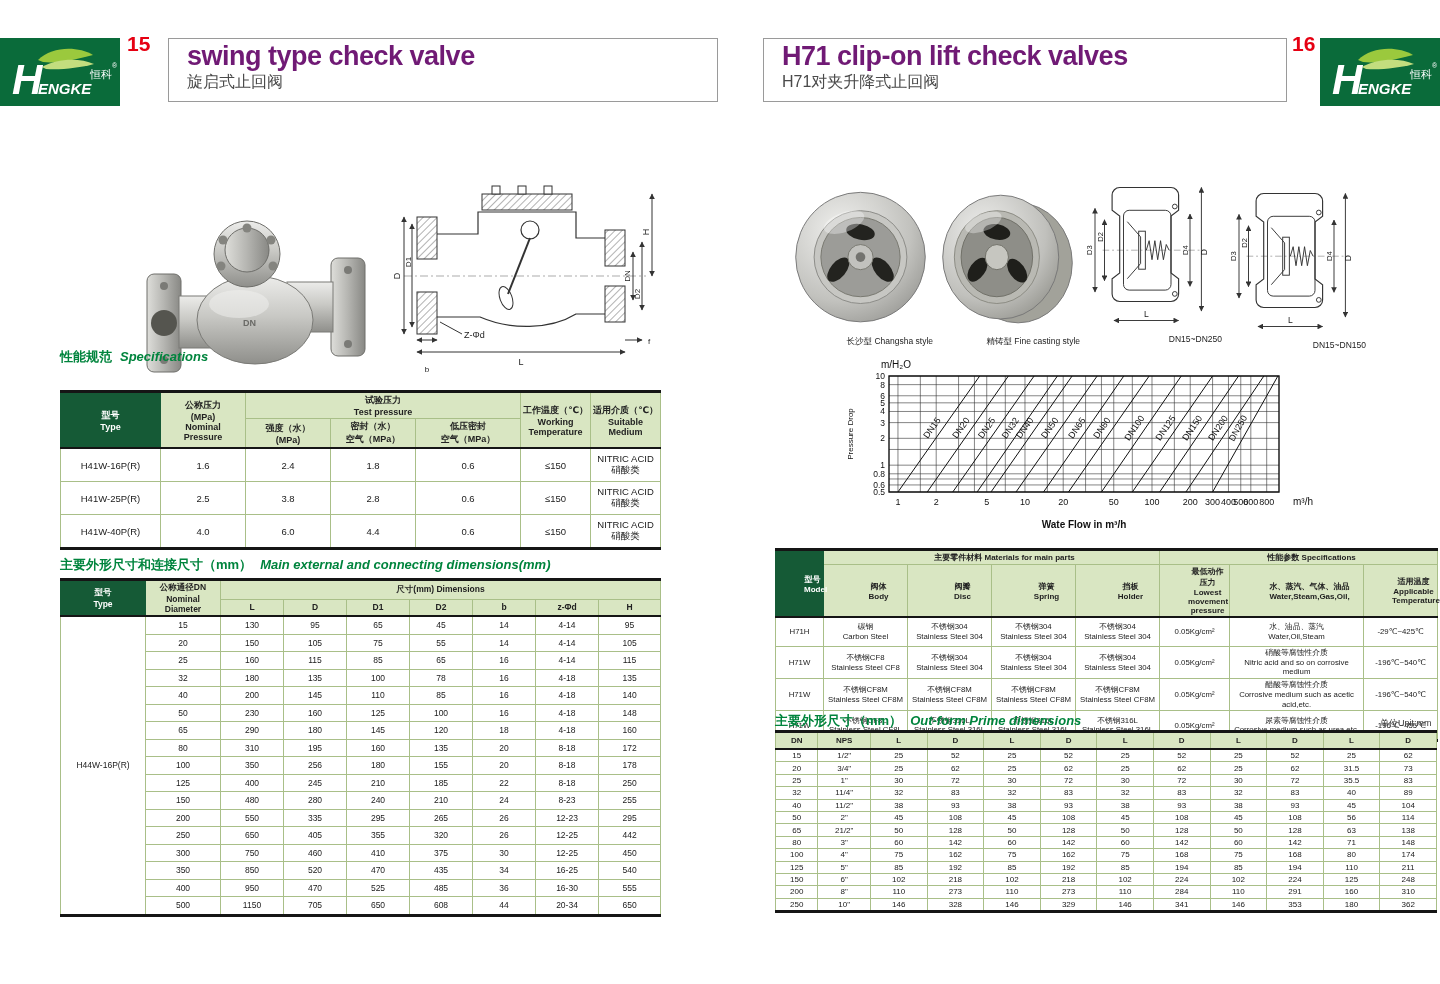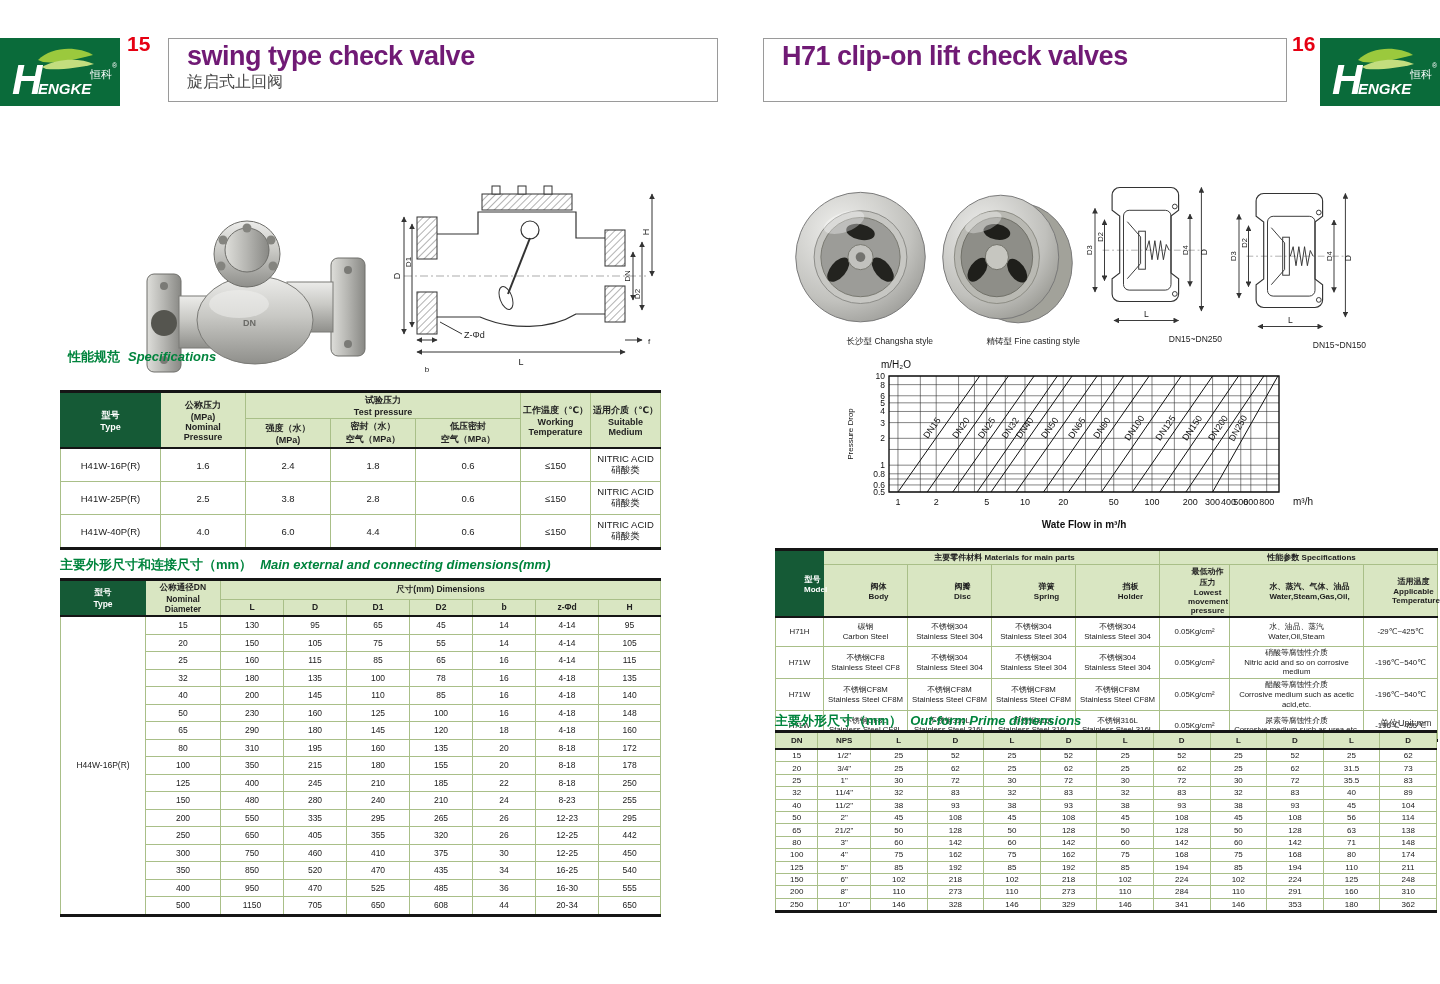--- a/index.html
+++ b/index.html
@@ -55,20 +55,21 @@
     <text x="112" y="30" font-size="7" fill="#ffffff">®</text>
   </svg>
 </div>
 <div class="abs pagenum" style="left:127px;top:32px;">15</div>
 <div class="abs title-block" style="left:168px;top:38px;width:550px;">
   <div class="page-title">swing type check valve</div>
   <div class="page-subtitle">旋启式止回阀</div>
 </div>
 <div class="abs title-block" style="left:763px;top:38px;width:524px;">
   <div class="page-title">H71 clip-on lift check valves</div>
+  <div class="page-subtitle">H71对夹升降式止回阀</div>
 </div>
 <div class="abs pagenum" style="left:1292px;top:32px;">16</div>
 <div class="abs logo-box" style="left:1320px;top:38px;">
   <svg width="120" height="68" viewBox="0 0 120 68">
     <rect x="0" y="0" width="120" height="68" fill="#0a6b3a"></rect>
     <path d="M38,22 C52,8 78,8 93,17 C78,21 58,26 43,24 Z" fill="#9bc93d"></path>
     <path d="M42,29 C58,20 80,20 94,26 C80,30 60,32 46,31 Z" fill="#c3dd7e"></path>
     <text x="12" y="56" font-size="42" font-style="italic" font-weight="bold" fill="#ffffff">H</text>
     <text x="38" y="56" font-size="15" font-style="italic" font-weight="bold" fill="#ffffff">ENGKE</text>
     <text x="90" y="40" font-size="11" fill="#ffffff">恒科</text>
@@ -150,21 +151,21 @@
     <text x="131" y="193" font-size="9" fill="#222" text-anchor="middle">L</text>
     <line x1="27" y1="168" x2="47" y2="168" stroke="#333" marker-start="url(#arrL)" marker-end="url(#arrL)"></line>
     <text x="37" y="200" font-size="8" fill="#222" text-anchor="middle">b</text>
     <line x1="235" y1="168" x2="252" y2="168" stroke="#333" marker-end="url(#arrL)"></line>
     <text x="258" y="172" font-size="8" fill="#222">f</text>
     <line x1="72" y1="162" x2="50" y2="150" stroke="#333"></line>
     <text x="74" y="166" font-size="9" fill="#222">Z-Φd</text>
   </svg>
 </div>
 
-<div class="abs sec-title" style="left:60px;top:348px;margin-left:8px;">
+<div class="abs sec-title" style="left:60px;top:348px;">
   <span>性能规范</span><span class="en">Specifications</span>
 </div>
 <table id="spec-table" class="cat abs" style="left:60px;top:390px;">
   <colgroup>
       <col style="width:100px">
       <col style="width:85px">
       <col style="width:85px">
       <col style="width:85px">
       <col style="width:105px">
       <col style="width:70px">
@@ -342,21 +343,21 @@
         <td>195</td>
         <td>160</td>
         <td>135</td>
         <td>20</td>
         <td>8-18</td>
         <td>172</td>
       </tr>
       <tr>
         <td>100</td>
         <td>350</td>
-        <td>215</td>
+        <td>256</td>
         <td>180</td>
         <td>155</td>
         <td>20</td>
         <td>8-18</td>
         <td>178</td>
       </tr>
       <tr>
         <td>125</td>
         <td>400</td>
         <td>245</td>

